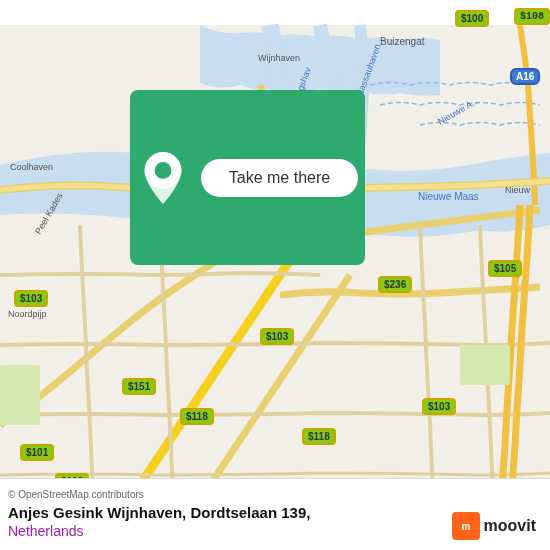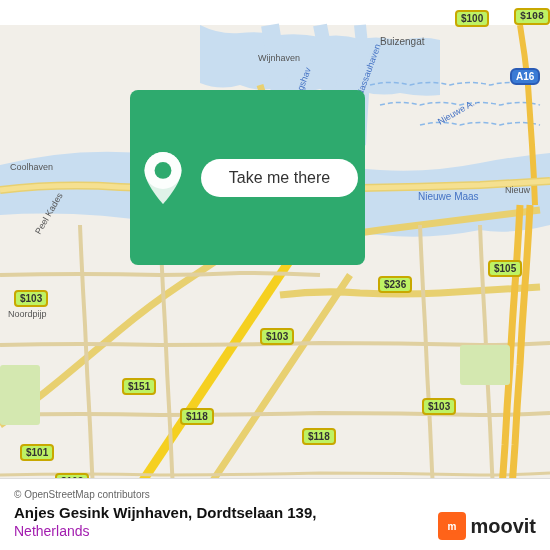--- a/index.html
+++ b/index.html
@@ -60,21 +60,21 @@
       white-space: nowrap;
     }
 
     
     #info-bar {
       position: absolute;
       bottom: 0;
       left: 0;
       width: 100%;
       background: white;
-      padding: 10px 14px 10px 14px;
+      padding: 10px 14px 10px 8px;
       border-top: 1px solid #ddd;
       z-index: 20;
     }
 
     #copyright-text {
       font-size: 10px;
       color: #666;
       margin-bottom: 4px;
     }
 
@@ -109,29 +109,29 @@
       align-items: center;
       justify-content: center;
     }
 
     #moovit-icon svg {
       width: 18px;
       height: 18px;
     }
 
     #moovit-text {
-      font-size: 20px;
+      font-size: 16px;
       font-weight: bold;
       color: #222;
     }
 
     
     .road-badge {
       position: absolute;
-      background: #bef264;
+      background: #84cc16;
       border: 2px solid #c8a800;
       border-radius: 4px;
       font-size: 10px;
       font-weight: bold;
       color: #333;
       padding: 1px 4px;
       z-index: 5;
     }
 
     .road-badge-blue {

